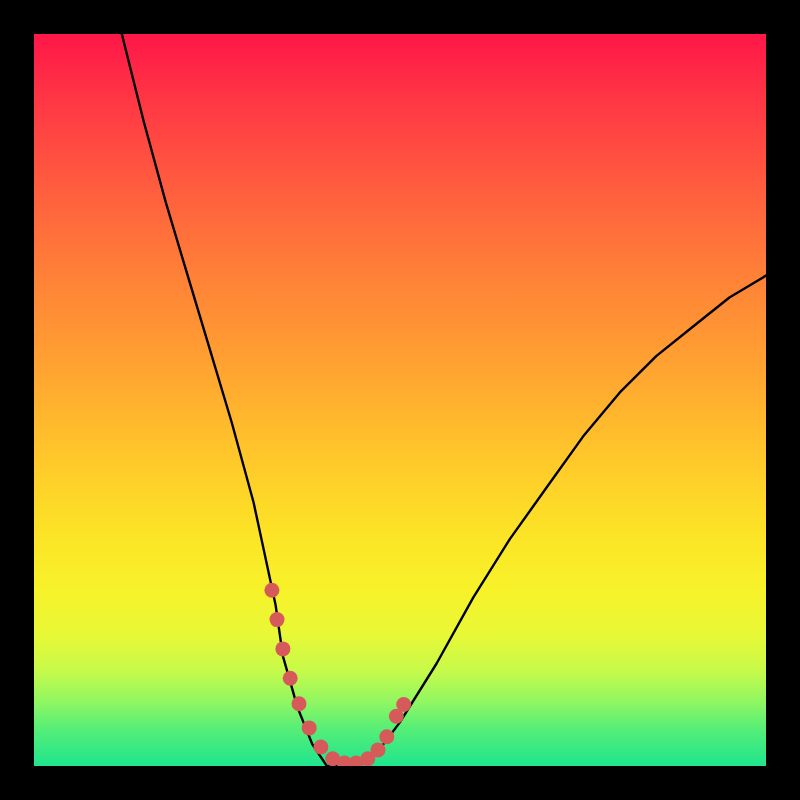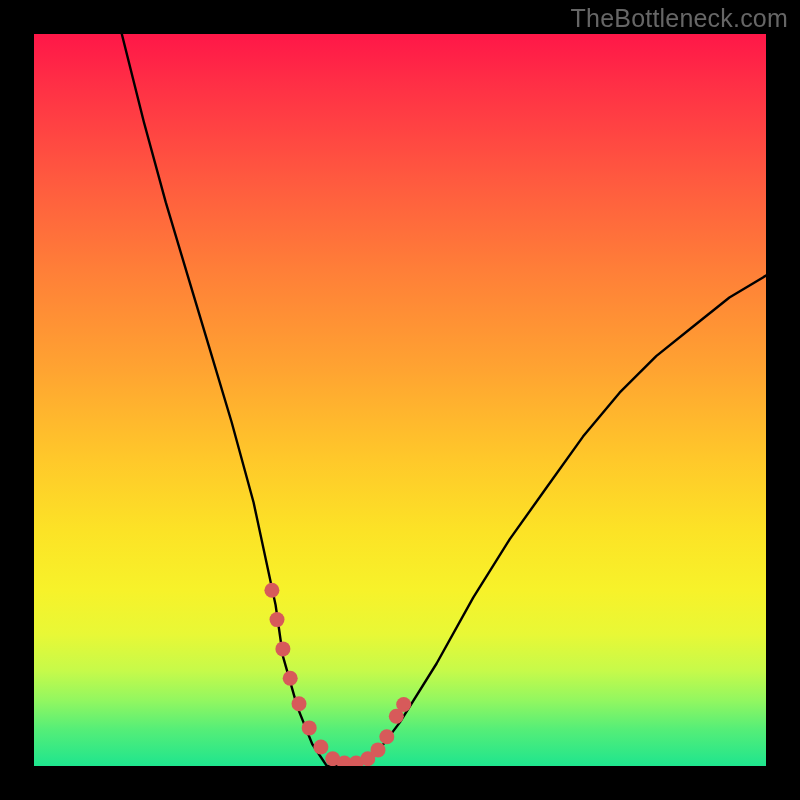--- a/index.html
+++ b/index.html
@@ -61,21 +61,20 @@
     height: 732px;
     z-index: 2;
     pointer-events: none;
   }
 </style>
 </head>
 <body>
 
 <div class="stage">
 
-  <div class="watermark">TheBottleneck.com</div>
 
   <div class="plot-area"></div>
 
   <svg class="curves" viewBox="0 0 732 732" preserveAspectRatio="none">
 
     <path d="M87.8 0.0 L109.8 87.8 L131.8 168.4 L153.7 241.6 L175.7 314.8 L197.6 388.0 L219.6 468.5 L241.6 571.0 L248.9 622.2 L263.5 673.4 L278.2 710.0 L292.8 732.0 L307.4 732.0 L322.1 732.0 L344.0 717.4 L366.0 688.1 L402.6 629.5 L439.2 563.6 L475.8 505.1 L512.4 453.8 L549.0 402.6 L585.6 358.7 L622.2 322.1 L658.8 292.8 L695.4 263.5 L732.0 241.6" fill="none" stroke="#000" stroke-width="2.4" stroke-linecap="round" stroke-linejoin="round"></path>
 
     <g>
         <circle cx="237.9" cy="556.3" r="7.5" fill="#d75a5a"></circle>
         <circle cx="243.0" cy="585.6" r="7.5" fill="#d75a5a"></circle>

